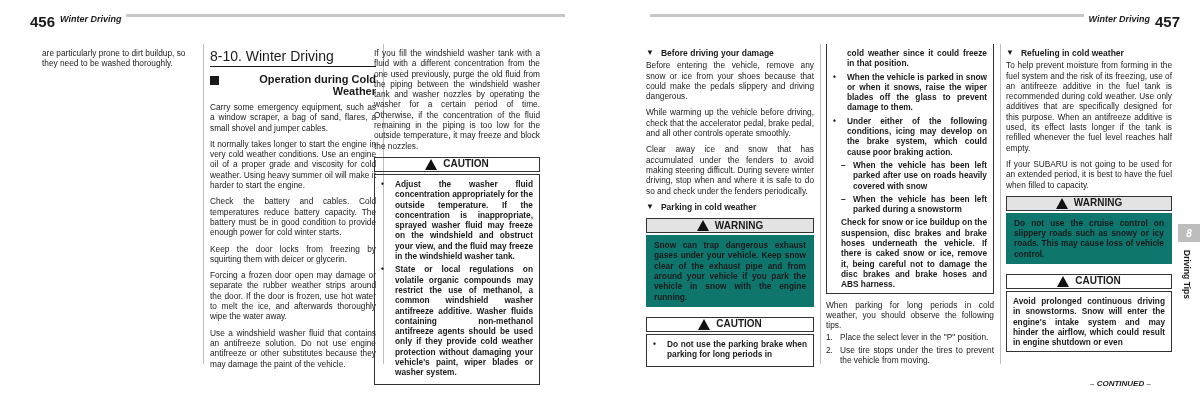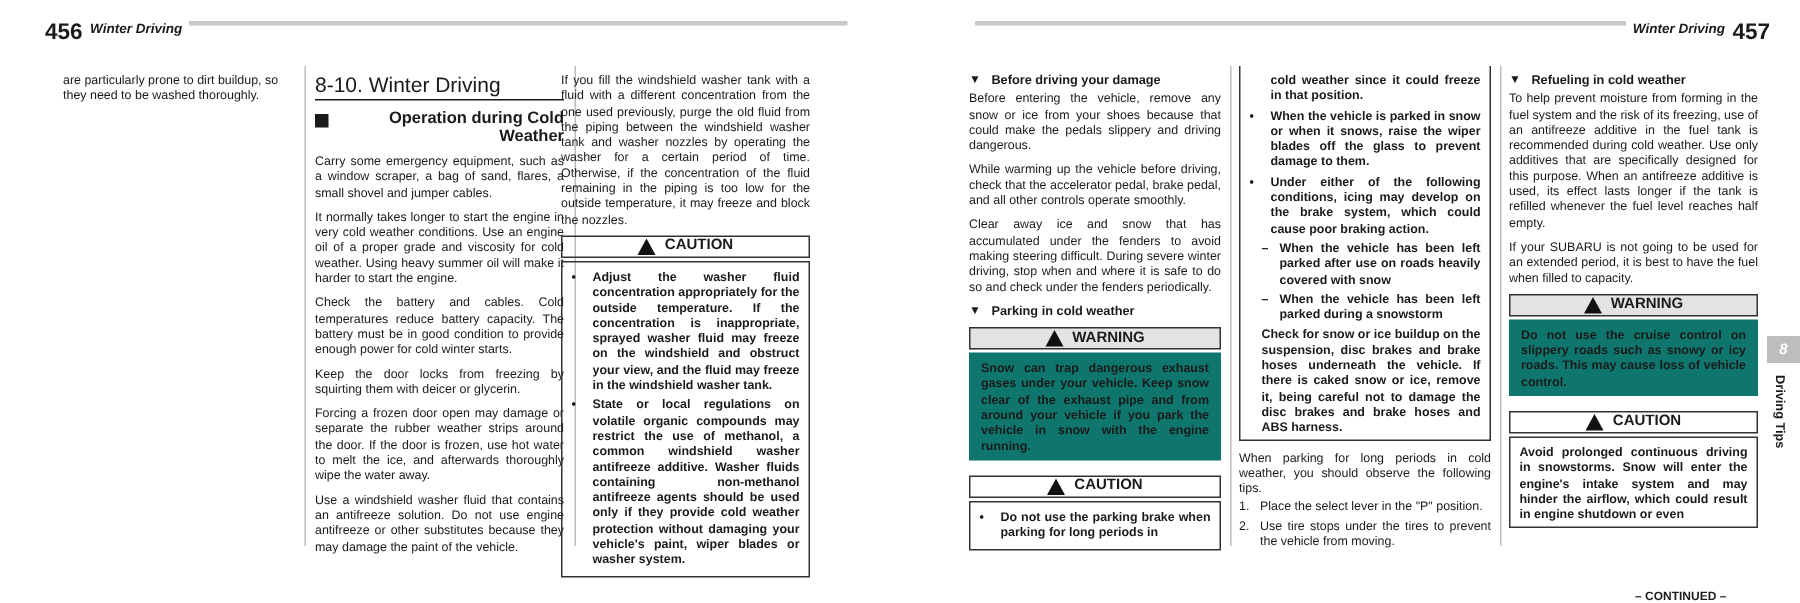--- a/index.html
+++ b/index.html
@@ -36,21 +36,21 @@
   .box-body .dot { width: 14px; flex-shrink: 0; }
   .box-body .dash { display: flex; margin: 0 0 3px 8px; }
   .box-body .dashc { width: 12px; flex-shrink: 0; }
   .box-body .indent { margin-left: 8px; }
 
   .numlist .li { display: flex; margin-bottom: 2px; }
   .numlist .n { width: 14px; flex-shrink: 0; }
 
   .thumb-tab { position: absolute; left: 548px; top: 224px; width: 22px; height: 18px; background: #bdbdbd; color: #fff; font-size: 10px; font-weight: bold; font-style: italic; display: flex; align-items: center; justify-content: center; }
   .thumb-label { position: absolute; left: 552px; top: 250px; font-size: 8.5px; font-weight: bold; writing-mode: vertical-rl; }
-  .continued { position: absolute; left: 460px; top: 393px; font-size: 8px; font-weight: bold; }
+  .continued { position: absolute; left: 460px; top: 379px; font-size: 8px; font-weight: bold; font-style: italic; }
 </style>
 </head>
 <body>
 
 <div class="page page-left">
   <div class="header">
     <span class="page-num">456</span>
     <span class="header-title">Winter Driving</span>
     <span class="header-bar"></span>
   </div>

